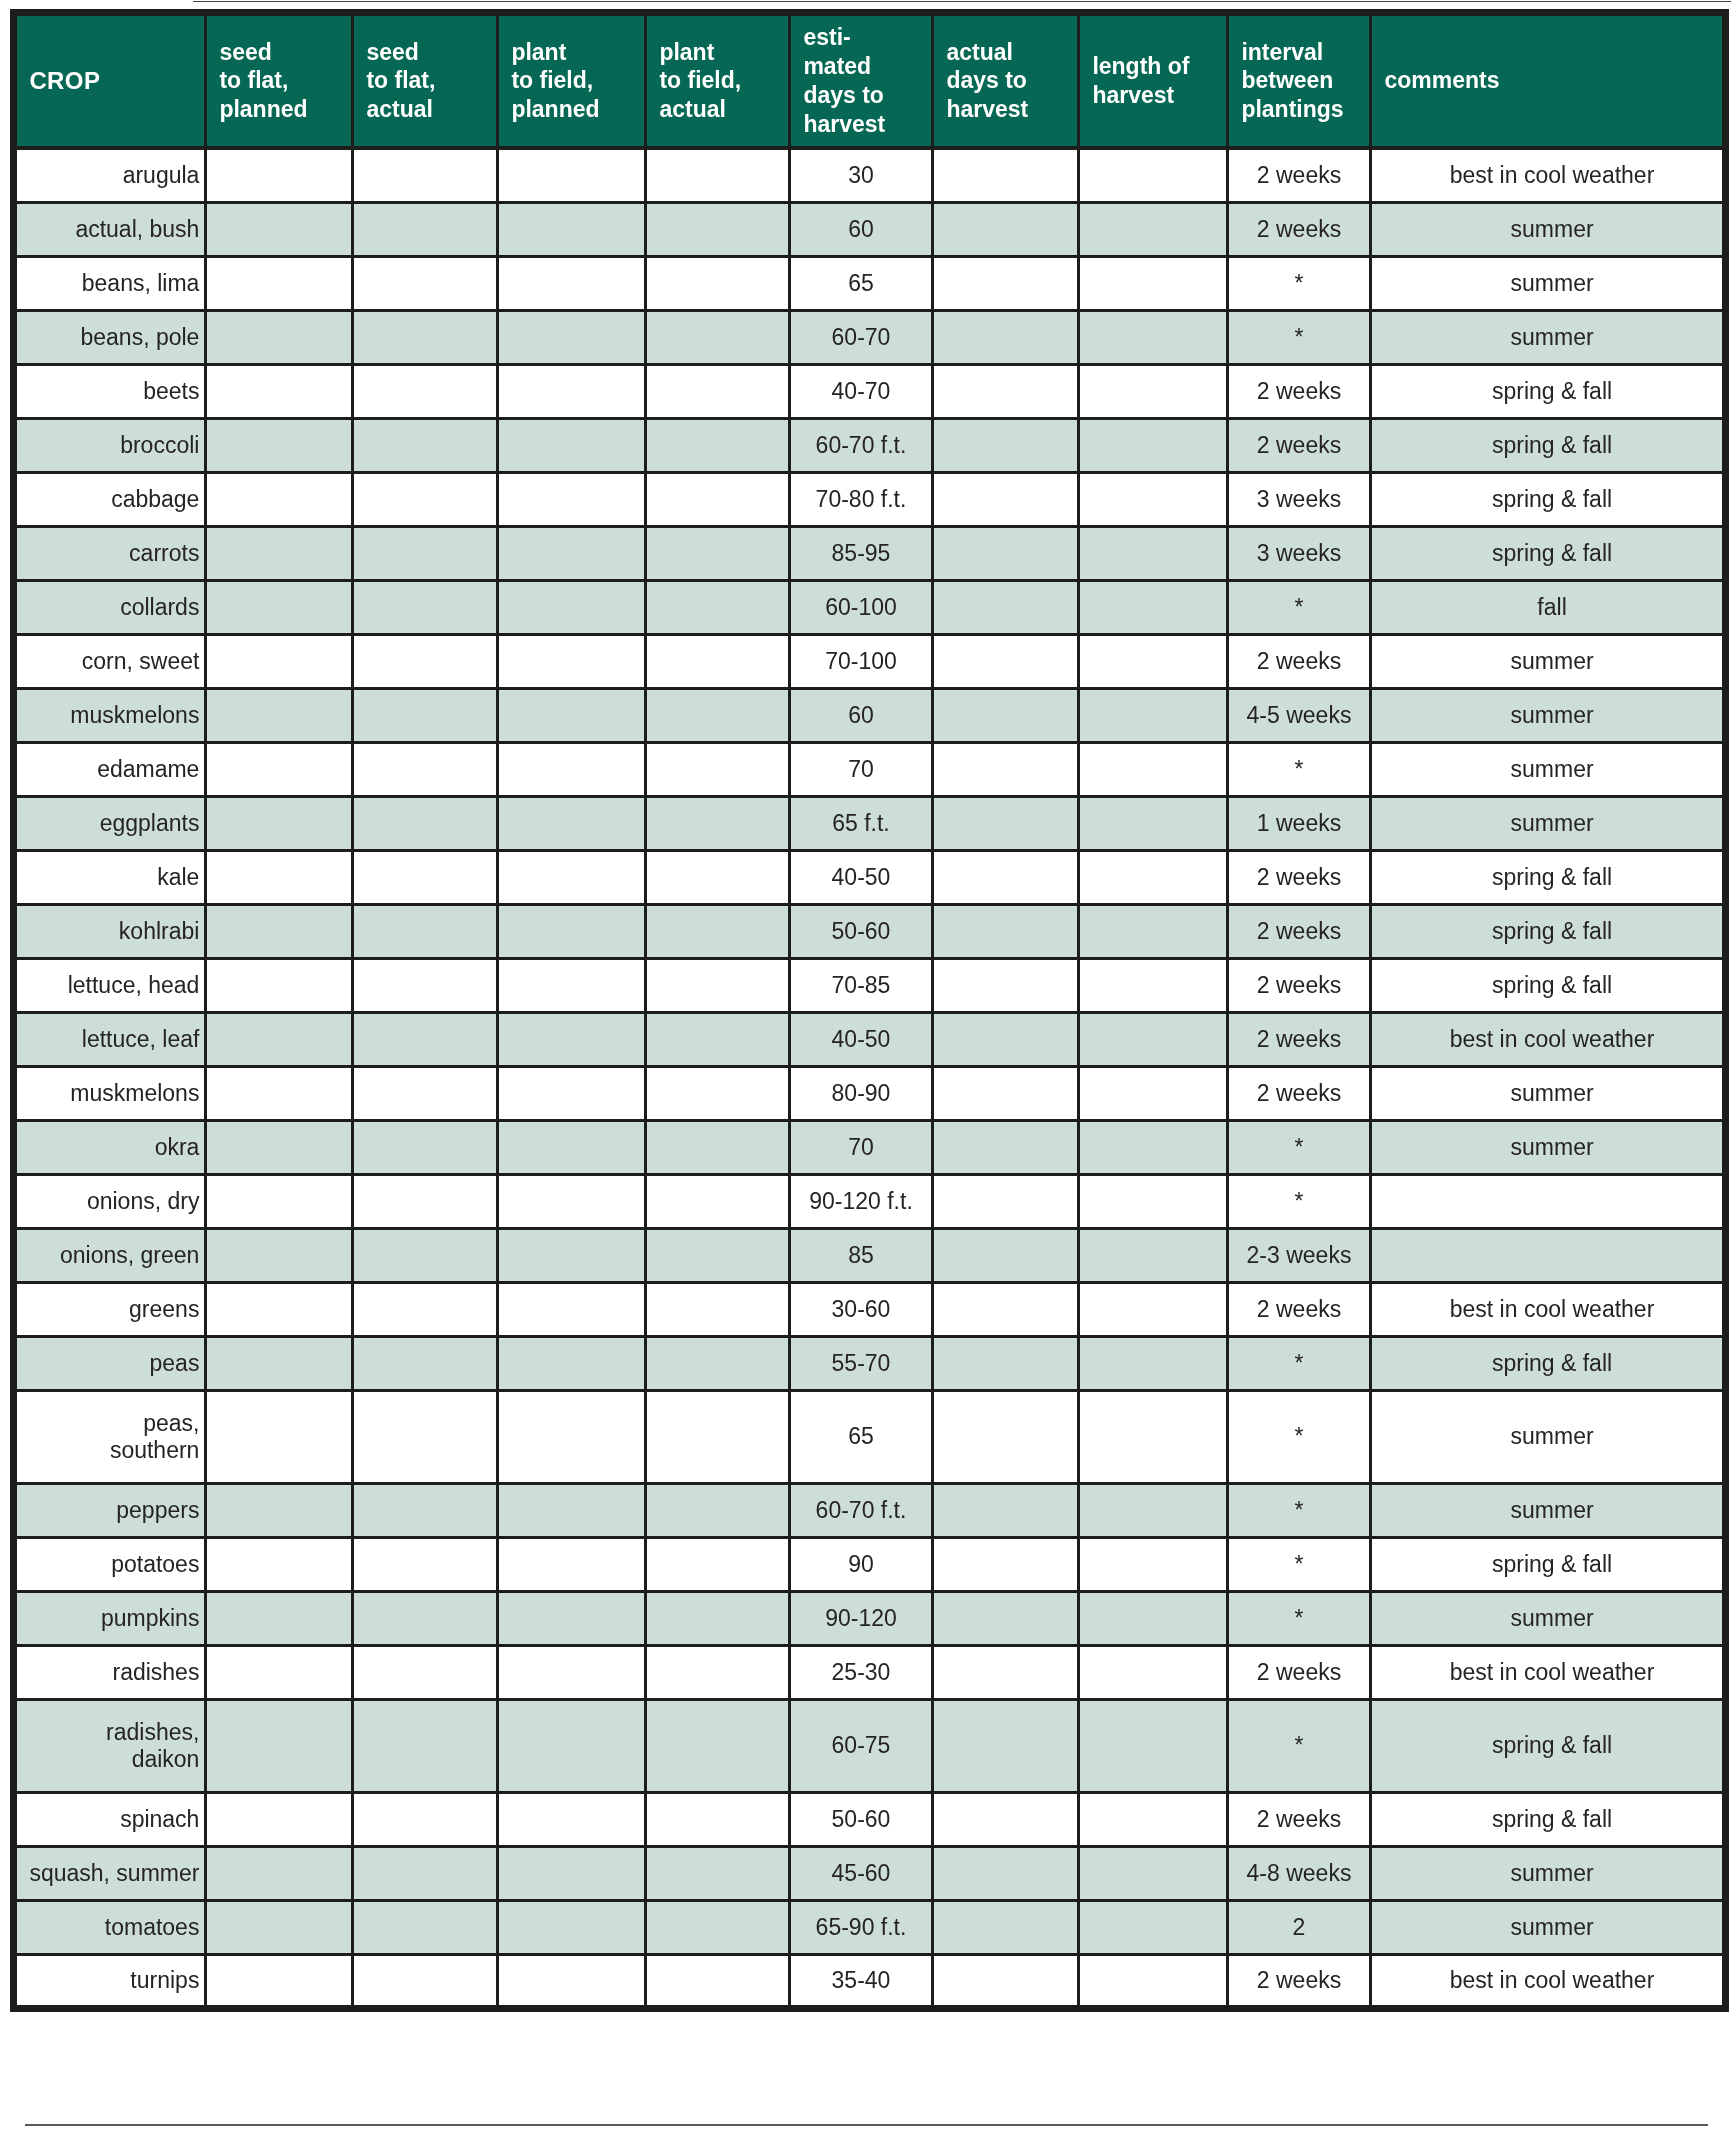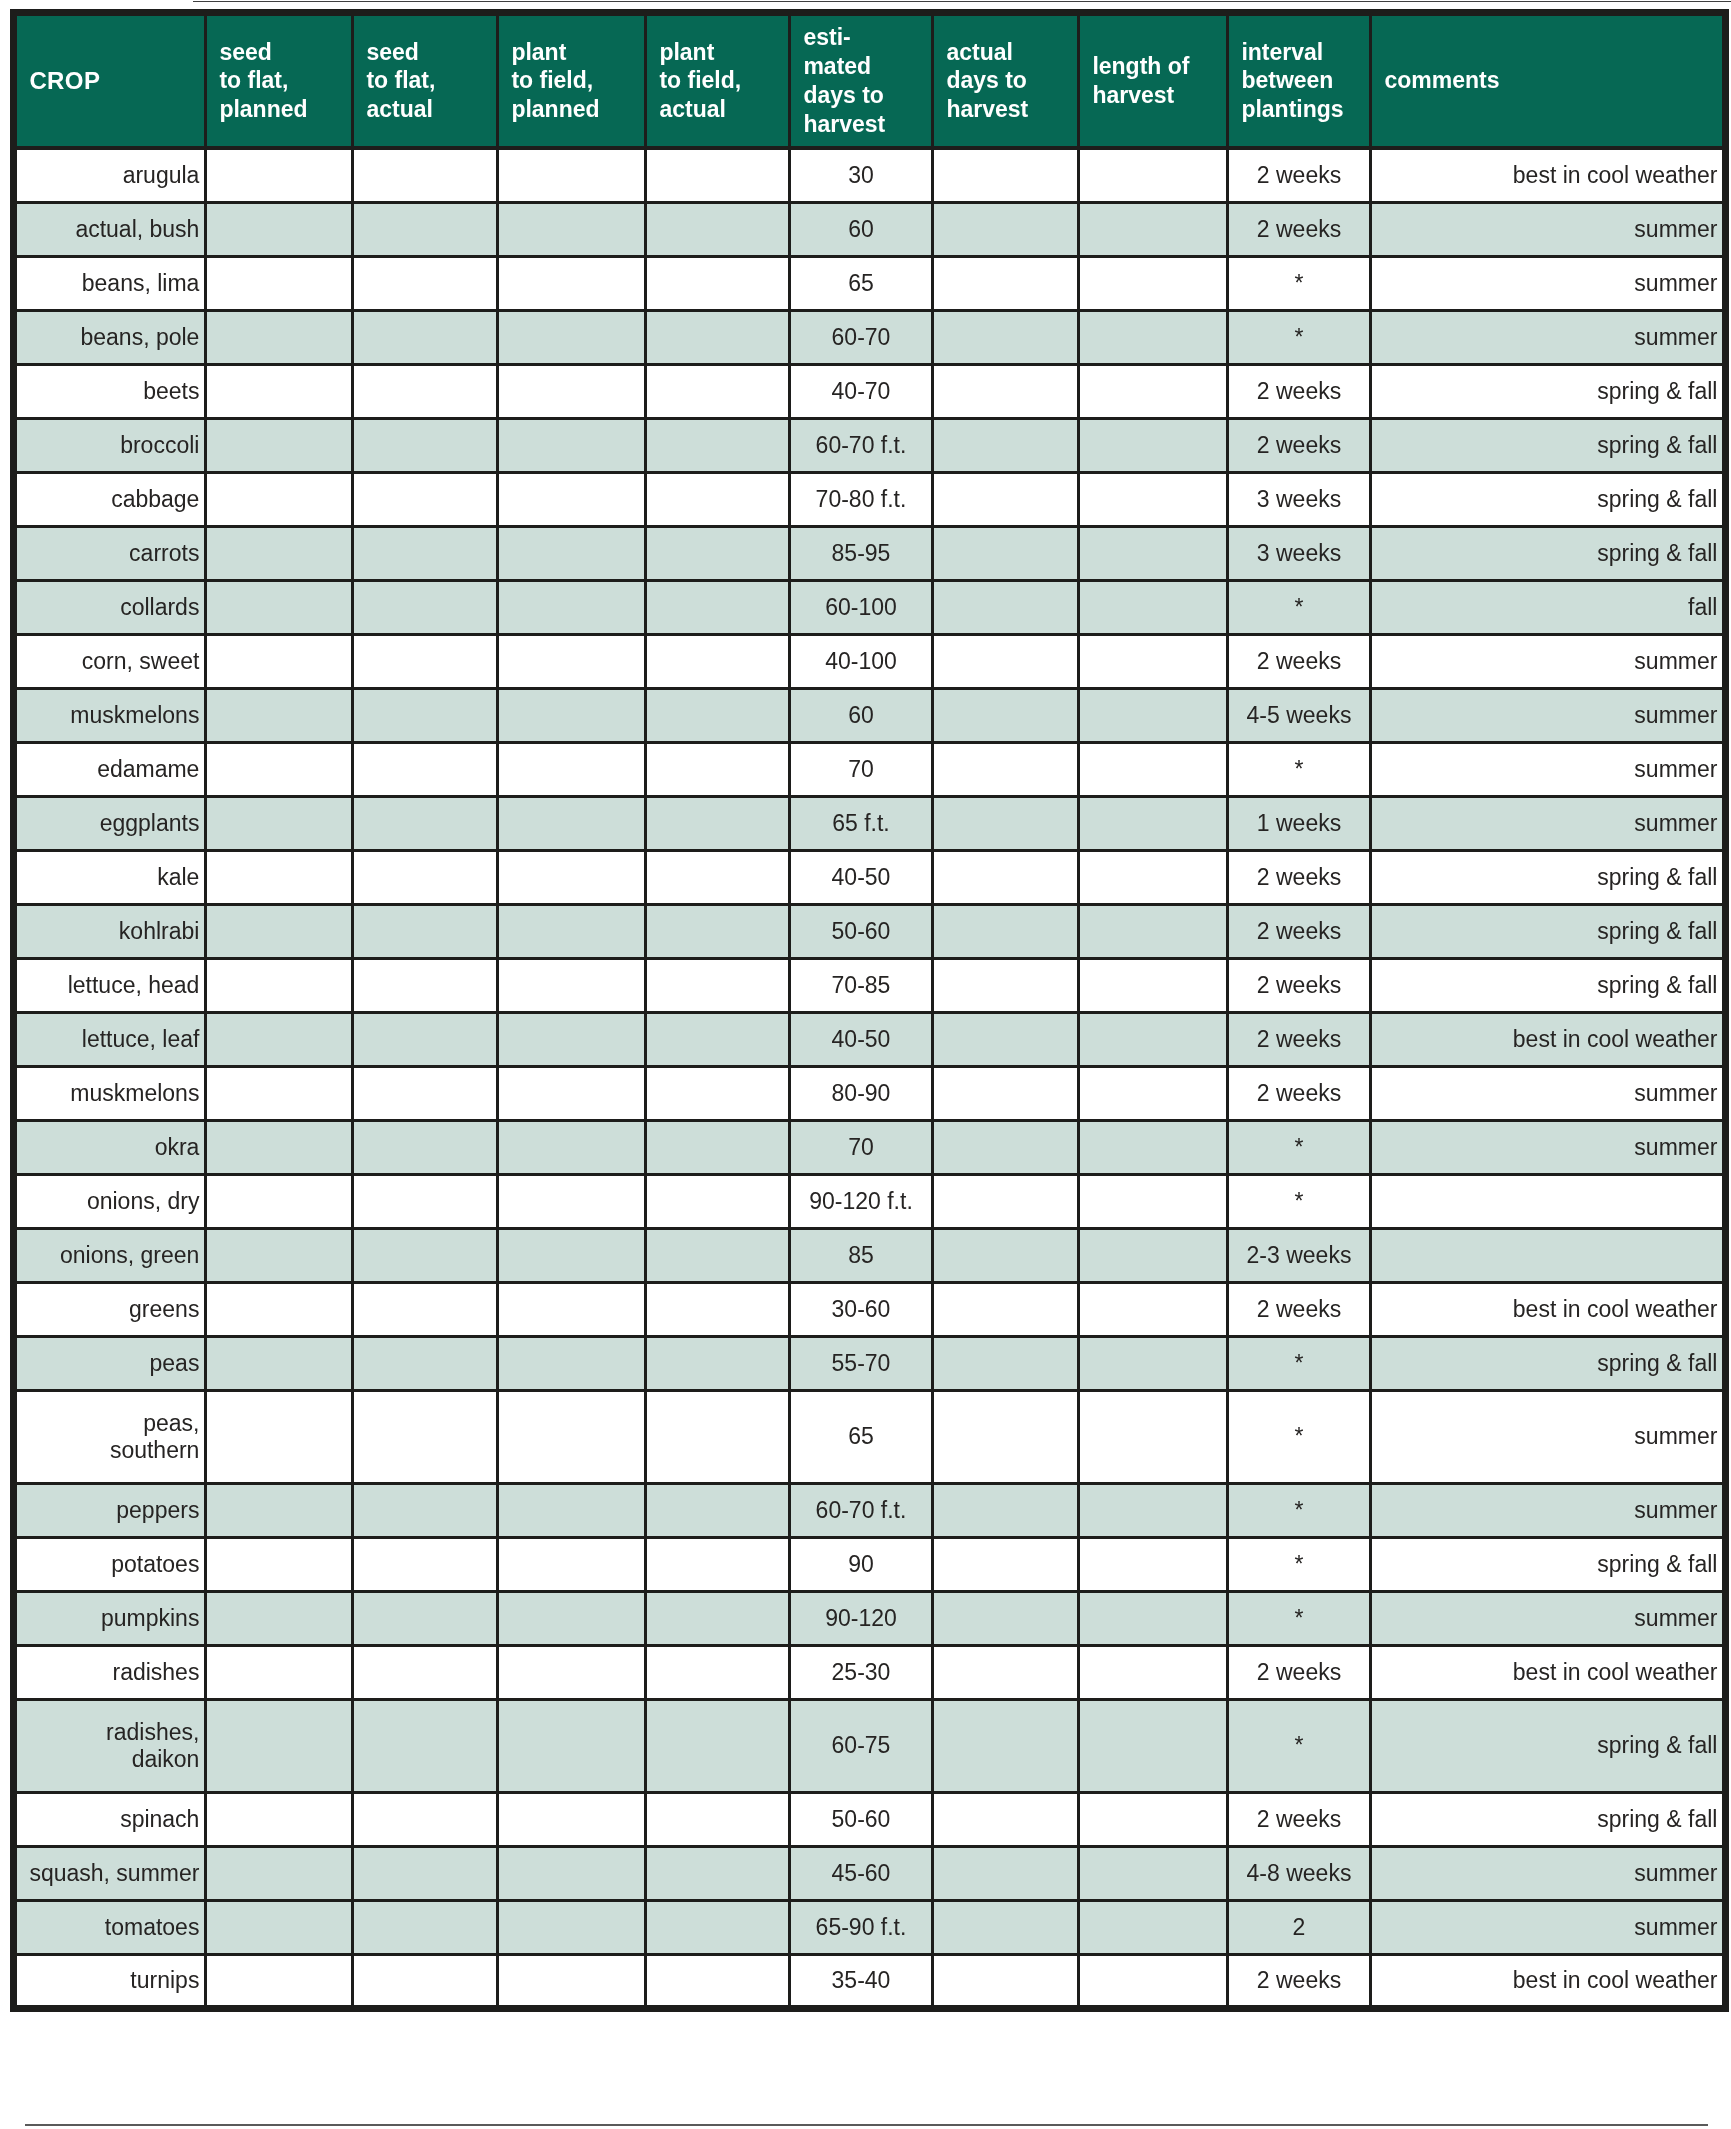--- a/index.html
+++ b/index.html
@@ -78,21 +78,21 @@
   }
   .crop-table tbody td.cell-crop {
     text-align: right;
     padding-left: 12.4px;
     white-space: pre-line;
   }
   .crop-table tbody td.cell-center {
     text-align: center;
   }
   .crop-table tbody td.cell-comments {
-    text-align: right;
+    text-align: center;
     padding-left: 14.7px;
   }
 </style>
 </head>
 <body>
 
 <div class="sheet">
   <div class="top-artifact-rule"></div>
 
   <table class="crop-table">
@@ -246,21 +246,21 @@
           <td class="cell-center"></td>
           <td class="cell-center">*</td>
           <td class="cell-comments">fall</td>
         </tr>
         <tr class="normal">
           <td class="cell-crop">corn, sweet</td>
           <td class="cell-center"></td>
           <td class="cell-center"></td>
           <td class="cell-center"></td>
           <td class="cell-center"></td>
-          <td class="cell-center">40-100</td>
+          <td class="cell-center">70-100</td>
           <td class="cell-center"></td>
           <td class="cell-center"></td>
           <td class="cell-center">2 weeks</td>
           <td class="cell-comments">summer</td>
         </tr>
         <tr class="normal shaded">
           <td class="cell-crop">muskmelons</td>
           <td class="cell-center"></td>
           <td class="cell-center"></td>
           <td class="cell-center"></td>

